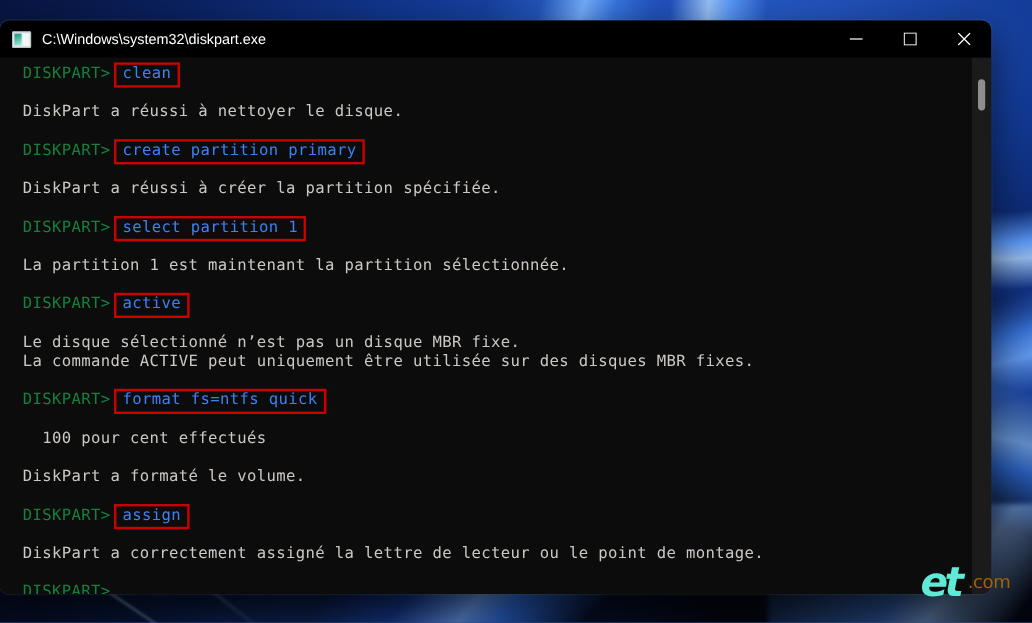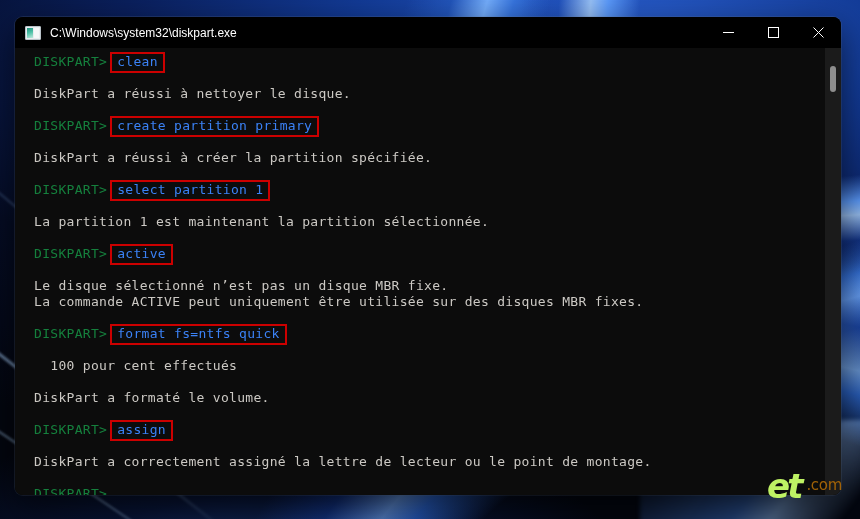--- a/index.html
+++ b/index.html
@@ -83,21 +83,21 @@
     filter: blur(2px);
   }
   #wp-bottom-glow {
     left: 0; right: 0; bottom: -120px; height: 300px;
     background: radial-gradient(60% 100% at 30% 100%, rgba(58,125,235,.65) 0%, rgba(20,58,160,.25) 48%, rgba(6,12,34,0) 78%);
   }
 
   
   #console-window {
     position: absolute;
-    left: 15px; top: 17px;
+    left: 0; top: 17px;
     width: 826px; height: 478px;
     border-radius: 8px;
     background: #0c0c0c;
     box-shadow: 0 12px 34px rgba(0,0,0,.62), 0 0 0 1px rgba(120,140,170,.20);
     overflow: hidden;
     display: flex;
     flex-direction: column;
   }
 
   #title-bar {
@@ -220,21 +220,21 @@
     position: absolute;
     right: 16px;
     bottom: 18px;
     display: flex;
     align-items: center;
     gap: 6px;
     user-select: none;
     pointer-events: none;
   }
   #logo-mark {
-    color: #bef264;
+    color: #5eead4;
     font-family: "DejaVu Sans", sans-serif;
     font-size: 34px;
     font-weight: 700;
     font-style: italic;
     line-height: 30px;
     letter-spacing: -3px;
   }
   #logo-wordmark-wrap {
     display: flex;
     flex-direction: column;

